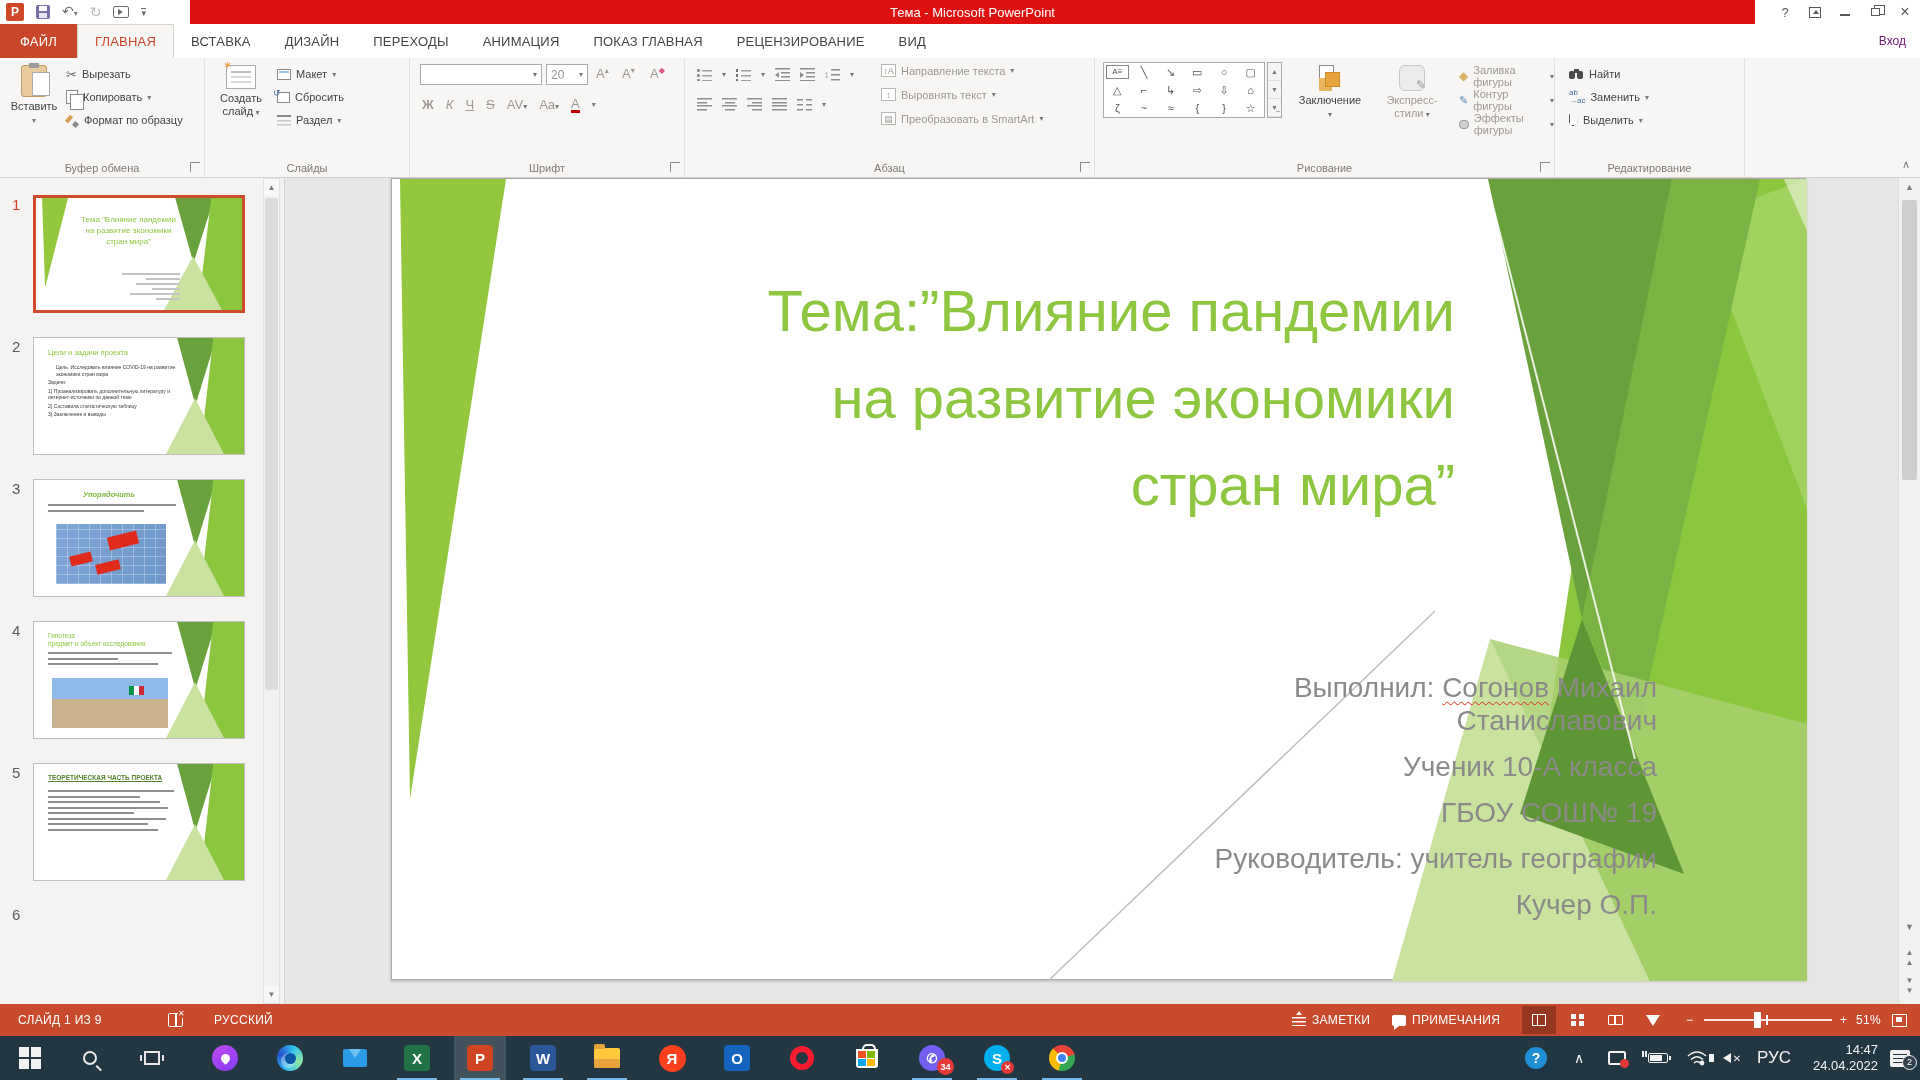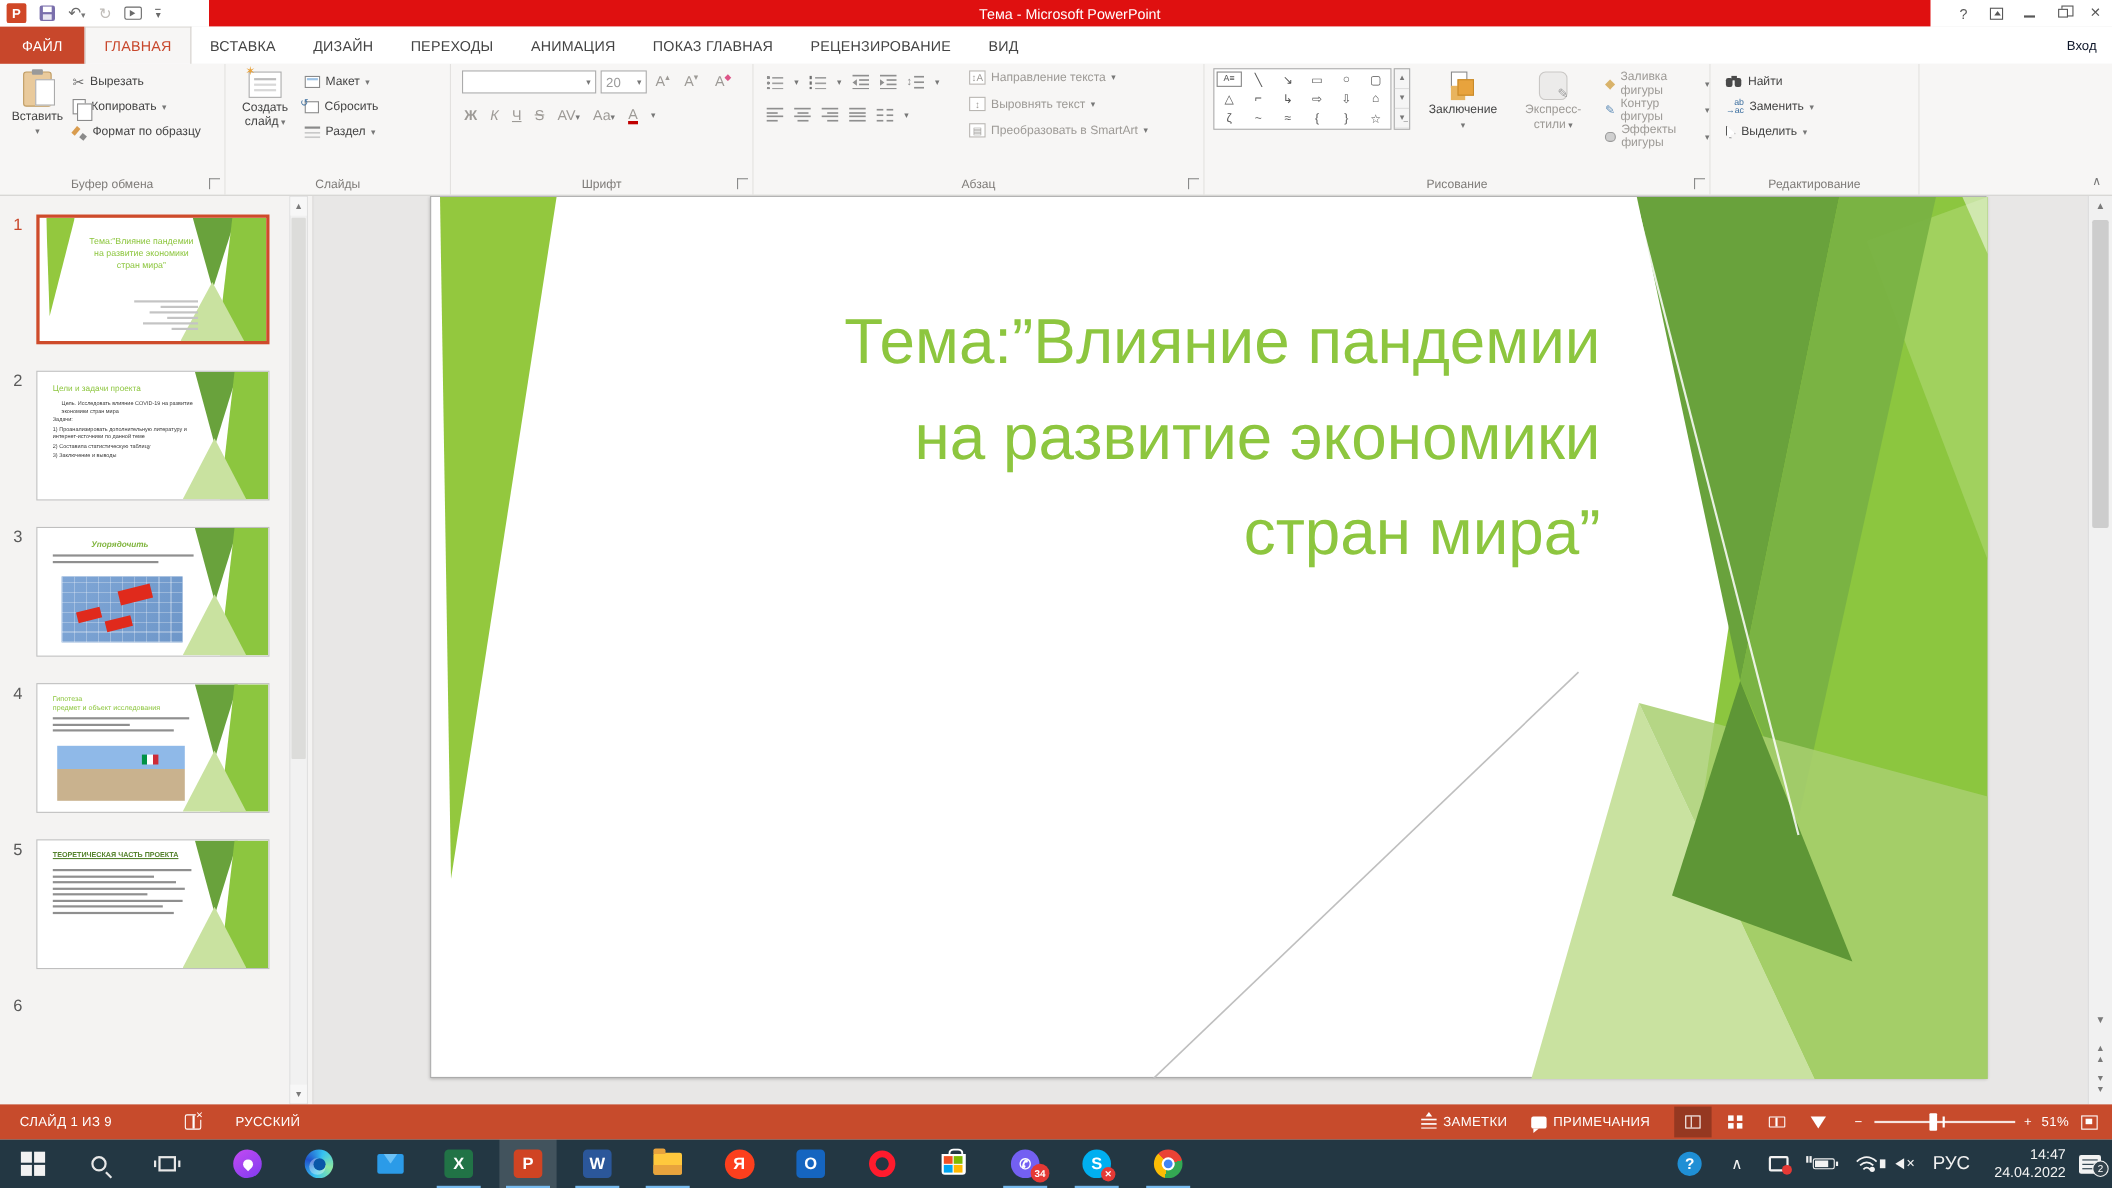--- a/index.html
+++ b/index.html
@@ -26,21 +26,21 @@
   .minbar{width:10px;height:1.6px;background:#585858;margin-top:6px}
   .restore{width:9px;height:8px;border:1px solid #585858;position:relative;background:#fff}
   .restore::before{content:"";position:absolute;left:2px;top:-4px;width:9px;height:8px;border:1px solid #585858;z-index:-1}
 
   
   #tabrow{position:absolute;left:0;top:24px;width:1920px;height:34px;background:#FFF;z-index:40}
   #tabrow .tabs{display:flex;height:34px;align-items:stretch}
   .tab{padding:0 17px;font-size:13px;display:flex;align-items:center;color:#444;letter-spacing:.2px}
   .tab.file{background:#C8472B;color:#FFF;padding:0 20px}
   .tab.active{background:#F7F6F5;border:1px solid #D5D2CE;border-bottom:none;color:#C8472B}
-  #signin{position:absolute;right:14px;top:0;height:34px;display:flex;align-items:center;font-size:12px;color:#0f172a}
+  #signin{position:absolute;right:14px;top:0;height:34px;display:flex;align-items:center;font-size:12px;color:#701a75}
 
   
   #ribbon{position:absolute;left:0;top:58px;width:1920px;height:120px;background:#F7F6F5;border-bottom:1px solid #D2D0CE;z-index:30}
   .rgroup{position:absolute;top:0;height:119px;border-right:1px solid #E3E1DF}
   .glabel{position:absolute;bottom:3px;left:0;right:0;text-align:center;font-size:11px;color:#7E7B78}
   .dlg{position:absolute;right:4px;bottom:5px;width:10px;height:10px;border-left:1px solid #8a8a8a;border-bottom:1px solid #8a8a8a;transform:rotate(90deg)}
   .bigbtn{position:absolute;top:5px;width:52px;text-align:center;font-size:11px;color:#444;line-height:13px}
   .bigbtn .bicon{margin:2px auto 3px auto}
   .arrow-s{font-size:8px;color:#777}
   .sbtn{position:absolute;display:flex;align-items:center;gap:5px;font-size:11px;color:#444;height:20px}
@@ -93,21 +93,21 @@
   .arrange-ic::before{content:"";position:absolute;left:2px;top:0;width:13px;height:13px;background:#FFF;border:1px solid #8a8a8a}
   .arrange-ic::after{content:"";position:absolute;left:8px;top:7px;width:13px;height:13px;background:#E8A33D;border:1px solid #C88A2A;box-shadow:-7px 5px 0 -1px #E8B45E}
   .qstyle-ic{width:26px;height:26px;background:#ECEBEA;border:1px solid #C9C7C5;border-radius:6px;position:relative;margin:2px auto 3px auto}
   .qstyle-ic::after{content:"✎";position:absolute;right:-2px;bottom:-2px;font-size:12px;color:#9a9a9a}
   .bucket-ic{color:#D9B36A;font-size:12px}
   .pencil-ic{color:#5b8ab6;font-size:11px}
   .effect-ic{width:12px;height:9px;background:#cfcfcf;border-radius:50%/60%;border:1px solid #9a9a9a}
   .binoc{position:relative;width:15px;height:11px}
   .binoc::before{content:"";position:absolute;left:0;top:2px;width:6px;height:8px;background:#4a4a4a;border-radius:2px;box-shadow:8px 0 0 #4a4a4a}
   .binoc::after{content:"";position:absolute;left:4.5px;top:0;width:5px;height:4px;background:#4a4a4a}
-  .replace-ic{font-size:8px;color:#3b6e9f;line-height:8px;text-align:right}
+  .replace-ic{font-size:8px;color:#3b6e9f;line-height:8px;text-align:left}
   .cursor-ic{width:9px;height:12px;background:#fff;border:1px solid #555;clip-path:polygon(0 0,100% 65%,45% 70%,60% 100%,35% 100%,25% 72%,0 78%)}
   #rib-collapse{position:absolute;right:10px;bottom:6px;font-size:11px;color:#777}
 
   
   #panel{position:absolute;left:0;top:178px;width:285px;height:826px;background:#F4F3F2;overflow:hidden;border-right:1px solid #D8D6D4}
   .thumb-num{position:absolute;left:12px;font-size:15px;color:#5a5a5a}
   .thumb{position:absolute;left:33px;width:212px;height:118px;background:#FFF;border:1px solid #BFBFBF;overflow:hidden}
   .thumb.sel{border:3px solid #CE4B2B}
   .deco{position:absolute;top:0;right:0;width:72px;height:100%}
   .deco i{position:absolute}
@@ -577,20 +577,28 @@
       <polygon points="1190,440 1292,695 1128,635" fill="#5E9636"></polygon>
       <polygon points="1392,0 1415,0 1415,52" fill="#FFFFFF" opacity="0.5"></polygon>
       <line x1="1096" y1="8" x2="1243" y2="580" stroke="#FFFFFF" stroke-width="2" opacity="0.85"></line>
       <line x1="656" y1="802" x2="1043" y2="432" stroke="#BFBFBF" stroke-width="1.5"></line>
     </svg>
     <div id="slide-title">
       <div>Тема:”Влияние пандемии</div>
       <div>на развитие экономики</div>
       <div>стран мира”</div>
     </div>
+    <div id="slide-sub">
+      <div><span>Выполнил: </span><span class="squig">Согонов</span><span> Михаил</span></div>
+      <div class="para">Станиславович</div>
+      <div class="para">Ученик 10-А класса</div>
+      <div class="para">ГБОУ СОШ№ 19</div>
+      <div class="para">Руководитель: учитель географии</div>
+      <div>Кучер О.П.</div>
+    </div>
   </div>
 </div>
 
 <div id="vscroll">
   <div class="vs-btn" style="top:4px">▲</div>
   <div class="vs-thumb"></div>
   <div class="vs-btn" style="top:744px">▼</div>
   <div class="vs-btn dbl-chev" style="top:770px">▲<br>▲</div>
   <div class="vs-btn dbl-chev" style="top:798px">▼<br>▼</div>
 </div>

